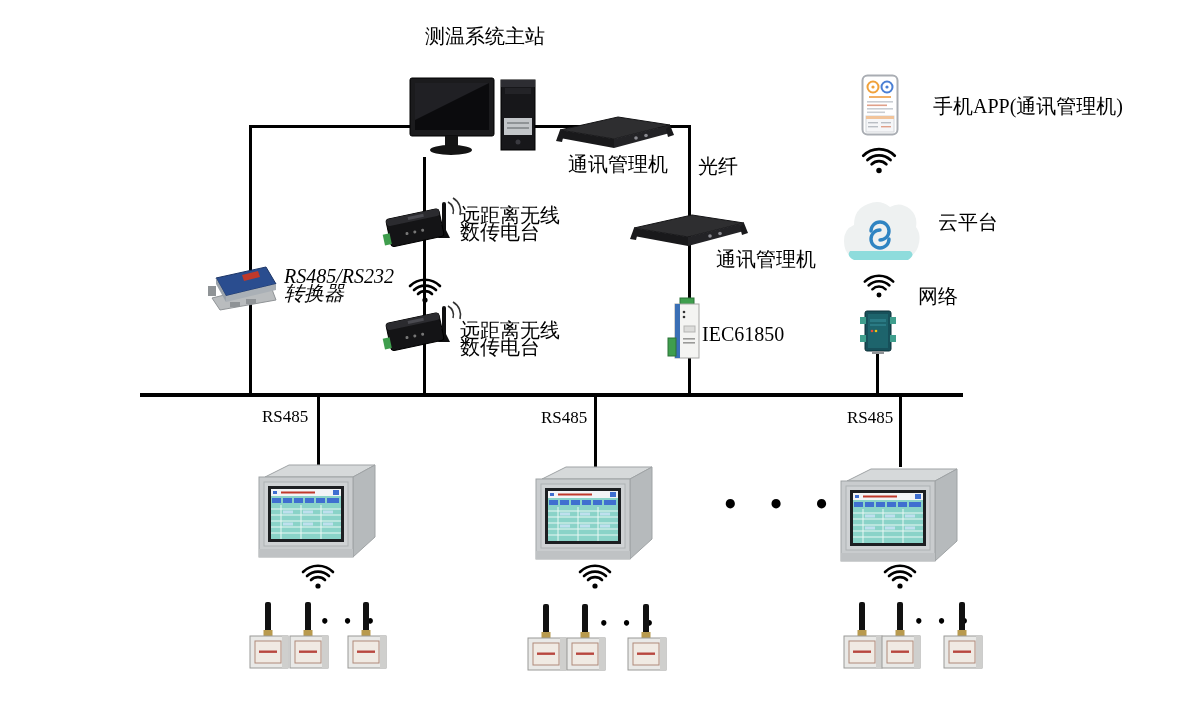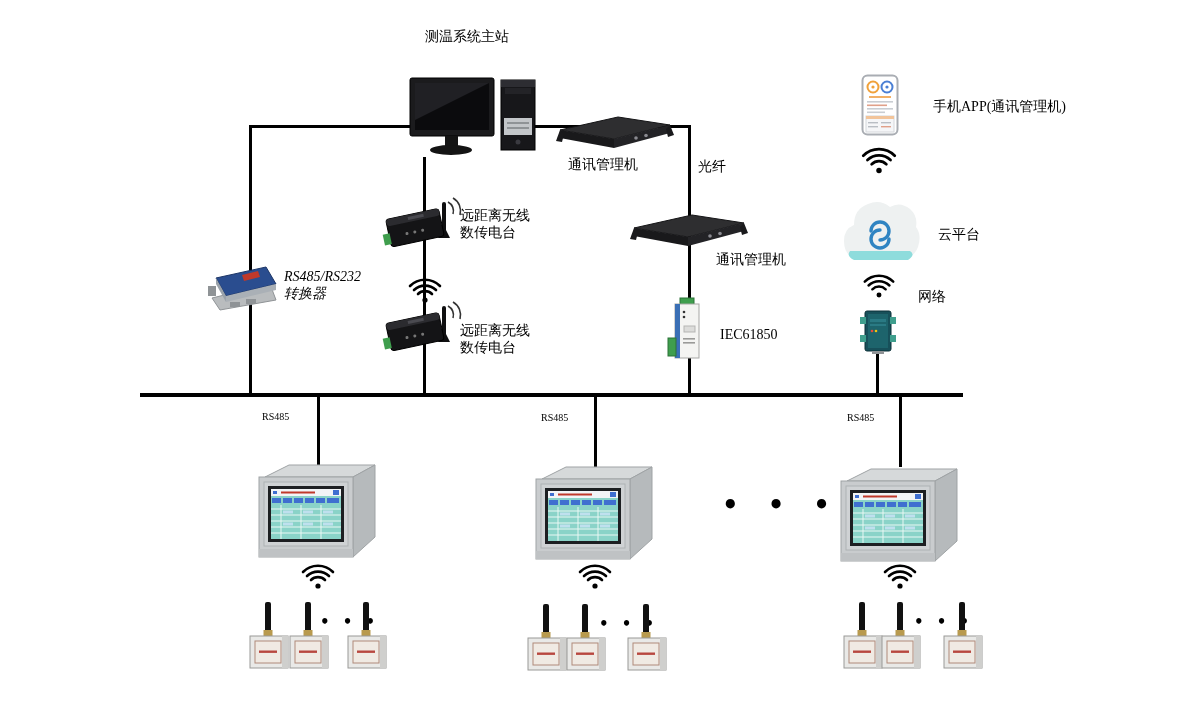--- a/index.html
+++ b/index.html
@@ -1,20 +1,20 @@
 <!DOCTYPE html>
 <html><head>
 <meta charset="utf-8">
 <style>
   html,body{margin:0;padding:0;background:#fff;}
   #canvas{position:relative;width:1186px;height:701px;background:#ffffff;overflow:hidden;
           font-family:"Liberation Serif","DejaVu Serif",serif;color:#000;}
   .line{position:absolute;background:#000;}
-  .lbl{position:absolute;font-size:14px;line-height:17px;white-space:nowrap;}
-  .lbl.small{font-size:10px;}
+  .lbl{position:absolute;font-size:20px;line-height:17px;white-space:nowrap;}
+  .lbl.small{font-size:17px;}
   .dev{position:absolute;}
   .dots-big{position:absolute;font-size:26px;font-weight:bold;letter-spacing:10px;
             font-family:"DejaVu Sans",sans-serif;}
   .dots-small{position:absolute;font-size:15px;font-weight:bold;letter-spacing:4px;
             font-family:"DejaVu Sans",sans-serif;}
   svg{display:block;}
 </style>
 </head>
 <body>
 
@@ -28,23 +28,23 @@
   <div class="line" style="left:876px;top:348px;width:3px;height:48px;"></div>
   <div class="line" style="left:140px;top:393px;width:823px;height:4px;"></div>
   <div class="line" style="left:317px;top:397px;width:3px;height:70px;"></div>
   <div class="line" style="left:594px;top:397px;width:3px;height:70px;"></div>
   <div class="line" style="left:899px;top:397px;width:3px;height:70px;"></div>
 
   <div class="lbl" style="left:425px;top:28px;">测温系统主站</div>
   <div class="lbl" style="left:568px;top:156px;">通讯管理机</div>
   <div class="lbl" style="left:698px;top:158px;">光纤</div>
   <div class="lbl" style="left:716px;top:251px;">通讯管理机</div>
-  <div class="lbl" style="left:720px;top:326px;">IEC61850</div>
+  <div class="lbl" style="left:702px;top:326px;">IEC61850</div>
   <div class="lbl" style="left:933px;top:98px;">手机APP(通讯管理机)</div>
-  <div class="lbl" style="left:938px;top:226px;text-align:right;">云平台</div>
+  <div class="lbl" style="left:938px;top:214px;text-align:right;">云平台</div>
   <div class="lbl" style="left:918px;top:288px;">网络</div>
   <div class="lbl" style="left:284px;top:268px;font-style:italic;"><span>RS485/RS232</span><br><span>转换器</span></div>
   <div class="lbl" style="left:460px;top:207px;"><span>远距离无线</span><br><span>数传电台</span></div>
   <div class="lbl" style="left:460px;top:322px;"><span>远距离无线</span><br><span>数传电台</span></div>
   <div class="lbl small" style="left:262px;top:408px;">RS485</div>
   <div class="lbl small" style="left:541px;top:409px;">RS485</div>
   <div class="lbl small" style="left:847px;top:409px;">RS485</div>
   <div class="dots-big" style="left:722px;top:490px;">• • •</div>
 
   <div class="dev" style="left:408px;top:76px;">

